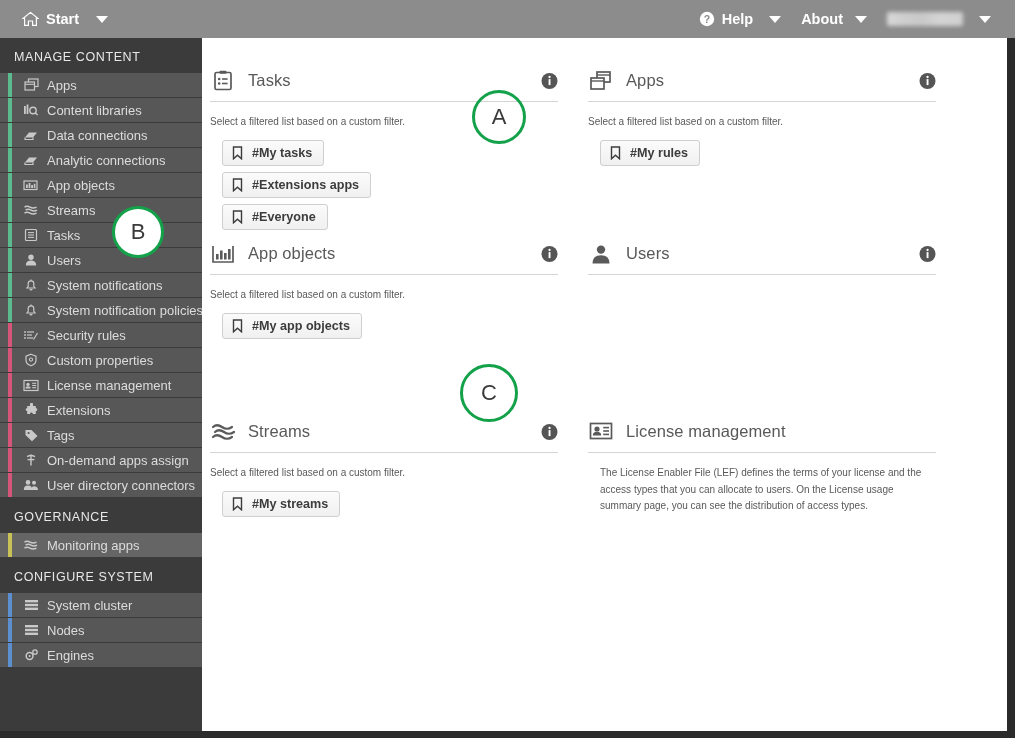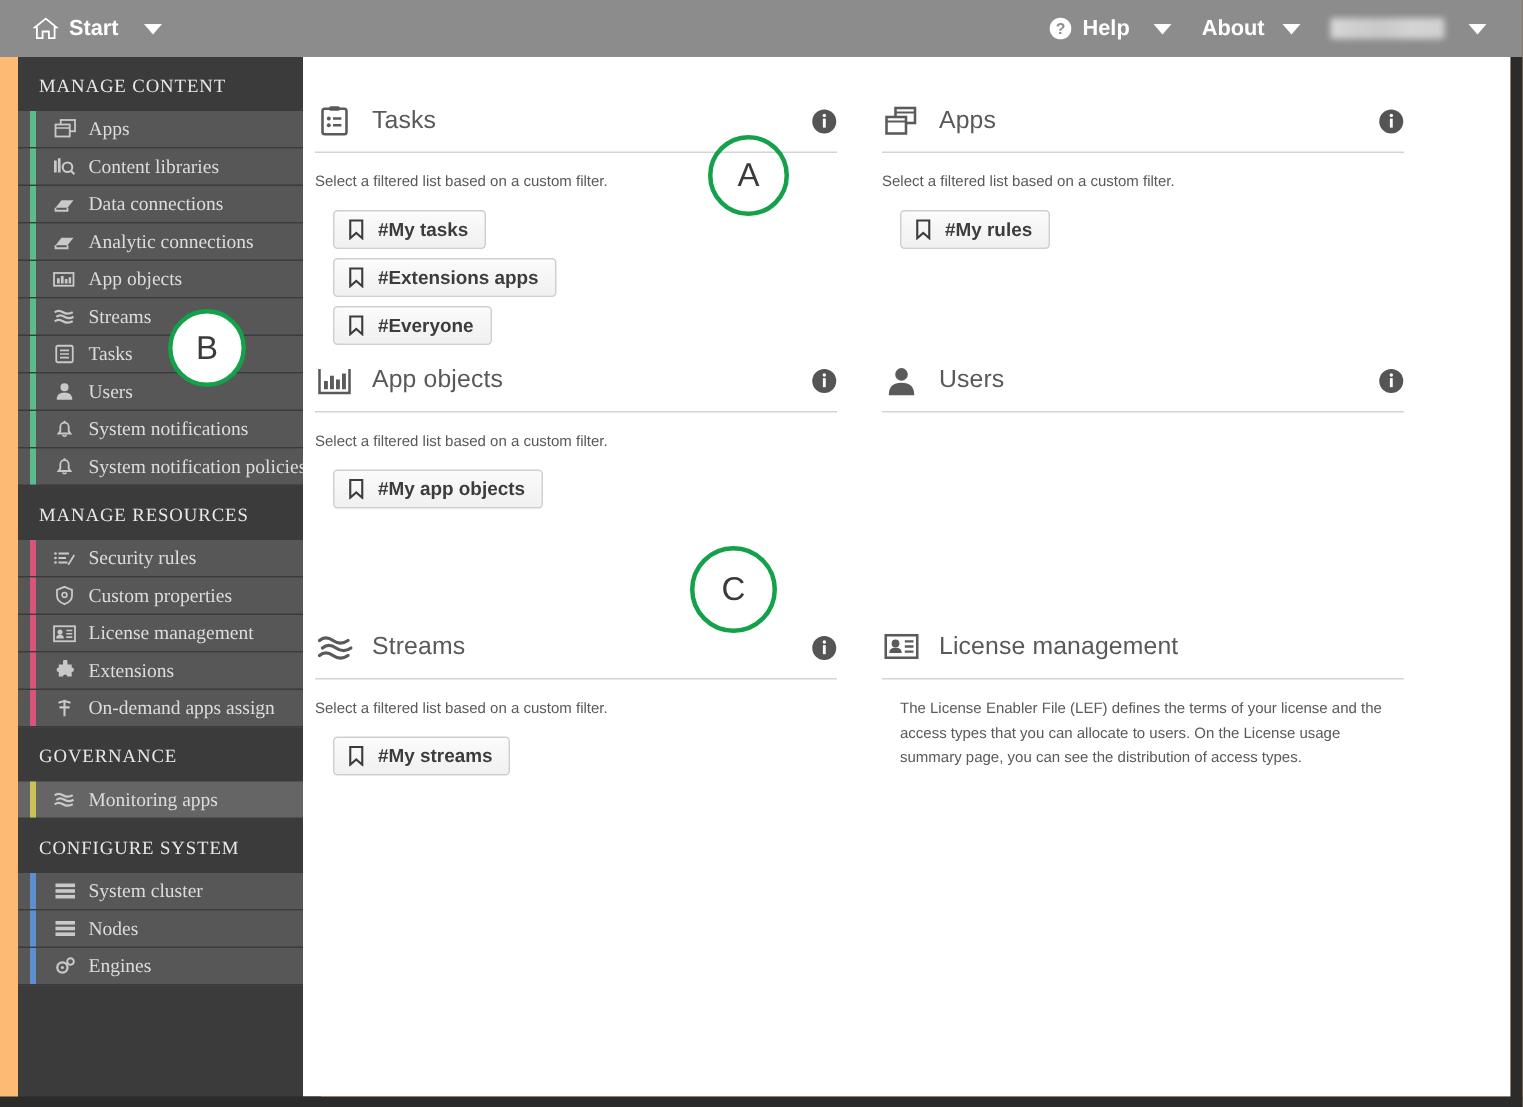--- a/index.html
+++ b/index.html
@@ -5,21 +5,21 @@
   * { box-sizing: border-box; margin: 0; padding: 0; }
   html, body {
     width: 1015px; height: 738px;
     font-family: "Liberation Sans", sans-serif;
     background: #2b2b2b;
     overflow: hidden;
   }
   #app {
     position: relative;
     width: 1015px; height: 738px;
-    background: #fdba74;
+    background: #ec4899;
   }
 
   
   .topbar {
     position: absolute; top: 0; left: 0;
     width: 1015px; height: 38px;
     background: #8c8c8c;
     display: flex; align-items: center;
     color: #ffffff;
   }
@@ -46,25 +46,24 @@
   .user-redacted {
     width: 76px; height: 14px;
     background: linear-gradient(90deg,#d8d8d8 0%,#cfcfcf 20%,#c9c9c9 45%,#d4d4d4 70%,#d0d0d0 100%);
     filter: blur(2.2px);
     border-radius: 2px;
     margin-left: 6px;
   }
 
   
   .sidebar {
-    position: absolute; top: 38px; left: 12px;
+    position: absolute; top: 38px; left: 0;
     width: 202px; height: 700px;
     background: #3b3b3b;
     overflow: hidden;
-    font-family: Liberation Serif, serif;
   }
   .side-section {
     color: #e8e8e8;
     font-size: 12.5px;
     letter-spacing: 0.6px;
     padding: 12px 0 9px 14px;
     background: #3b3b3b;
   }
   .side-item {
     position: relative;
@@ -323,21 +322,20 @@
         <span class="bar" style="background: rgb(92, 187, 142);"></span>
         <span class="s-ico">
           <svg width="14" height="14" viewBox="0 0 14 14">
             <path d="M3 10 L11 10 L9.8 8.4 L9.8 5.6 A2.8 2.8 0 0 0 4.2 5.6 L4.2 8.4 Z" fill="none" stroke="#c9c9c9" stroke-width="1.2"></path>
             <path d="M5.8 11 A1.3 1.3 0 0 0 8.2 11" fill="none" stroke="#c9c9c9" stroke-width="1.2"></path>
             <line x1="7" y1="1.5" x2="7" y2="2.9" stroke="#c9c9c9" stroke-width="1.2"></line>
           </svg>
         </span>
         <span class="s-label">System notification policies</span>
       </div>
-      <div class="side-section">MANAGE RESOURCES</div>
       <div class="side-item">
         <span class="bar" style="background: rgb(216, 85, 122);"></span>
         <span class="s-ico">
           <svg width="16" height="14" viewBox="0 0 16 14">
             <circle cx="2" cy="4" r="0.9" fill="#c9c9c9"></circle>
             <circle cx="2" cy="7" r="0.9" fill="#c9c9c9"></circle>
             <circle cx="2" cy="10" r="0.9" fill="#c9c9c9"></circle>
             <line x1="4" y1="4" x2="11" y2="4" stroke="#c9c9c9" stroke-width="1.2"></line>
             <line x1="4" y1="7" x2="9" y2="7" stroke="#c9c9c9" stroke-width="1.2"></line>
             <line x1="4" y1="10" x2="10" y2="10" stroke="#c9c9c9" stroke-width="1.2"></line>
@@ -375,27 +373,49 @@
         <span class="s-ico">
           <svg width="15" height="14" viewBox="0 0 15 14">
             <path d="M6 1.2 A1.4 1.4 0 0 1 9 1.2 L9 3 L11.8 3 L11.8 5 A1.4 1.4 0 0 1 11.8 8 L11.8 11 L8.8 11 A1.4 1.4 0 0 0 6 11 L3.2 11 L3.2 8 A1.4 1.4 0 0 1 3.2 5 L3.2 3 L6 3 Z" fill="#c9c9c9"></path>
           </svg>
         </span>
         <span class="s-label">Extensions</span>
       </div>
       <div class="side-item">
         <span class="bar" style="background: rgb(216, 85, 122);"></span>
         <span class="s-ico">
+          <svg width="15" height="14" viewBox="0 0 15 14">
+            <path d="M1.5 2 L7.5 2 L13.5 8 L8 13.2 L1.5 7 Z" fill="#c9c9c9"></path>
+            <circle cx="4.6" cy="5" r="1.1" fill="#575757"></circle>
+          </svg>
+        </span>
+        <span class="s-label">Tags</span>
+      </div>
+      <div class="side-item">
+        <span class="bar" style="background: rgb(216, 85, 122);"></span>
+        <span class="s-ico">
           <svg width="14" height="14" viewBox="0 0 14 14">
             <path d="M7 1.5 L7 12.5" stroke="#c9c9c9" stroke-width="1.4"></path>
             <path d="M3 3.6 Q7 1.4 11 3.6" fill="none" stroke="#c9c9c9" stroke-width="1.4"></path>
             <path d="M3.6 6.6 L10.4 6.6" stroke="#c9c9c9" stroke-width="1.4"></path>
           </svg>
         </span>
         <span class="s-label">On-demand apps assign</span>
+      </div>
+      <div class="side-item">
+        <span class="bar" style="background: rgb(216, 85, 122);"></span>
+        <span class="s-ico">
+          <svg width="16" height="14" viewBox="0 0 16 14">
+            <circle cx="5" cy="4.4" r="2.3" fill="#c9c9c9"></circle>
+            <circle cx="11" cy="4.8" r="2" fill="#c9c9c9"></circle>
+            <path d="M0.8 12 Q0.8 7.6 5 7.6 Q9.2 7.6 9.2 12 Z" fill="#c9c9c9"></path>
+            <path d="M8.4 12 Q8.4 8.2 11 8.2 Q15 8.2 15 12 Z" fill="#c9c9c9"></path>
+          </svg>
+        </span>
+        <span class="s-label">User directory connectors</span>
       </div>
       <div class="side-section">GOVERNANCE</div>
       <div class="side-item selected">
         <span class="bar" style="background: rgb(201, 194, 87);"></span>
         <span class="s-ico">
           <svg width="16" height="14" viewBox="0 0 16 14">
             <path d="M1.5 4.2 Q4 2.4 7 4.2 T13.5 4.2" fill="none" stroke="#c9c9c9" stroke-width="1.5"></path>
             <path d="M2.6 7.2 Q5 5.4 8 7.2 T14 7.2" fill="none" stroke="#c9c9c9" stroke-width="1.5"></path>
             <path d="M1.5 10.2 Q4 8.4 7 10.2 T13.5 10.2" fill="none" stroke="#c9c9c9" stroke-width="1.5"></path>
           </svg>

